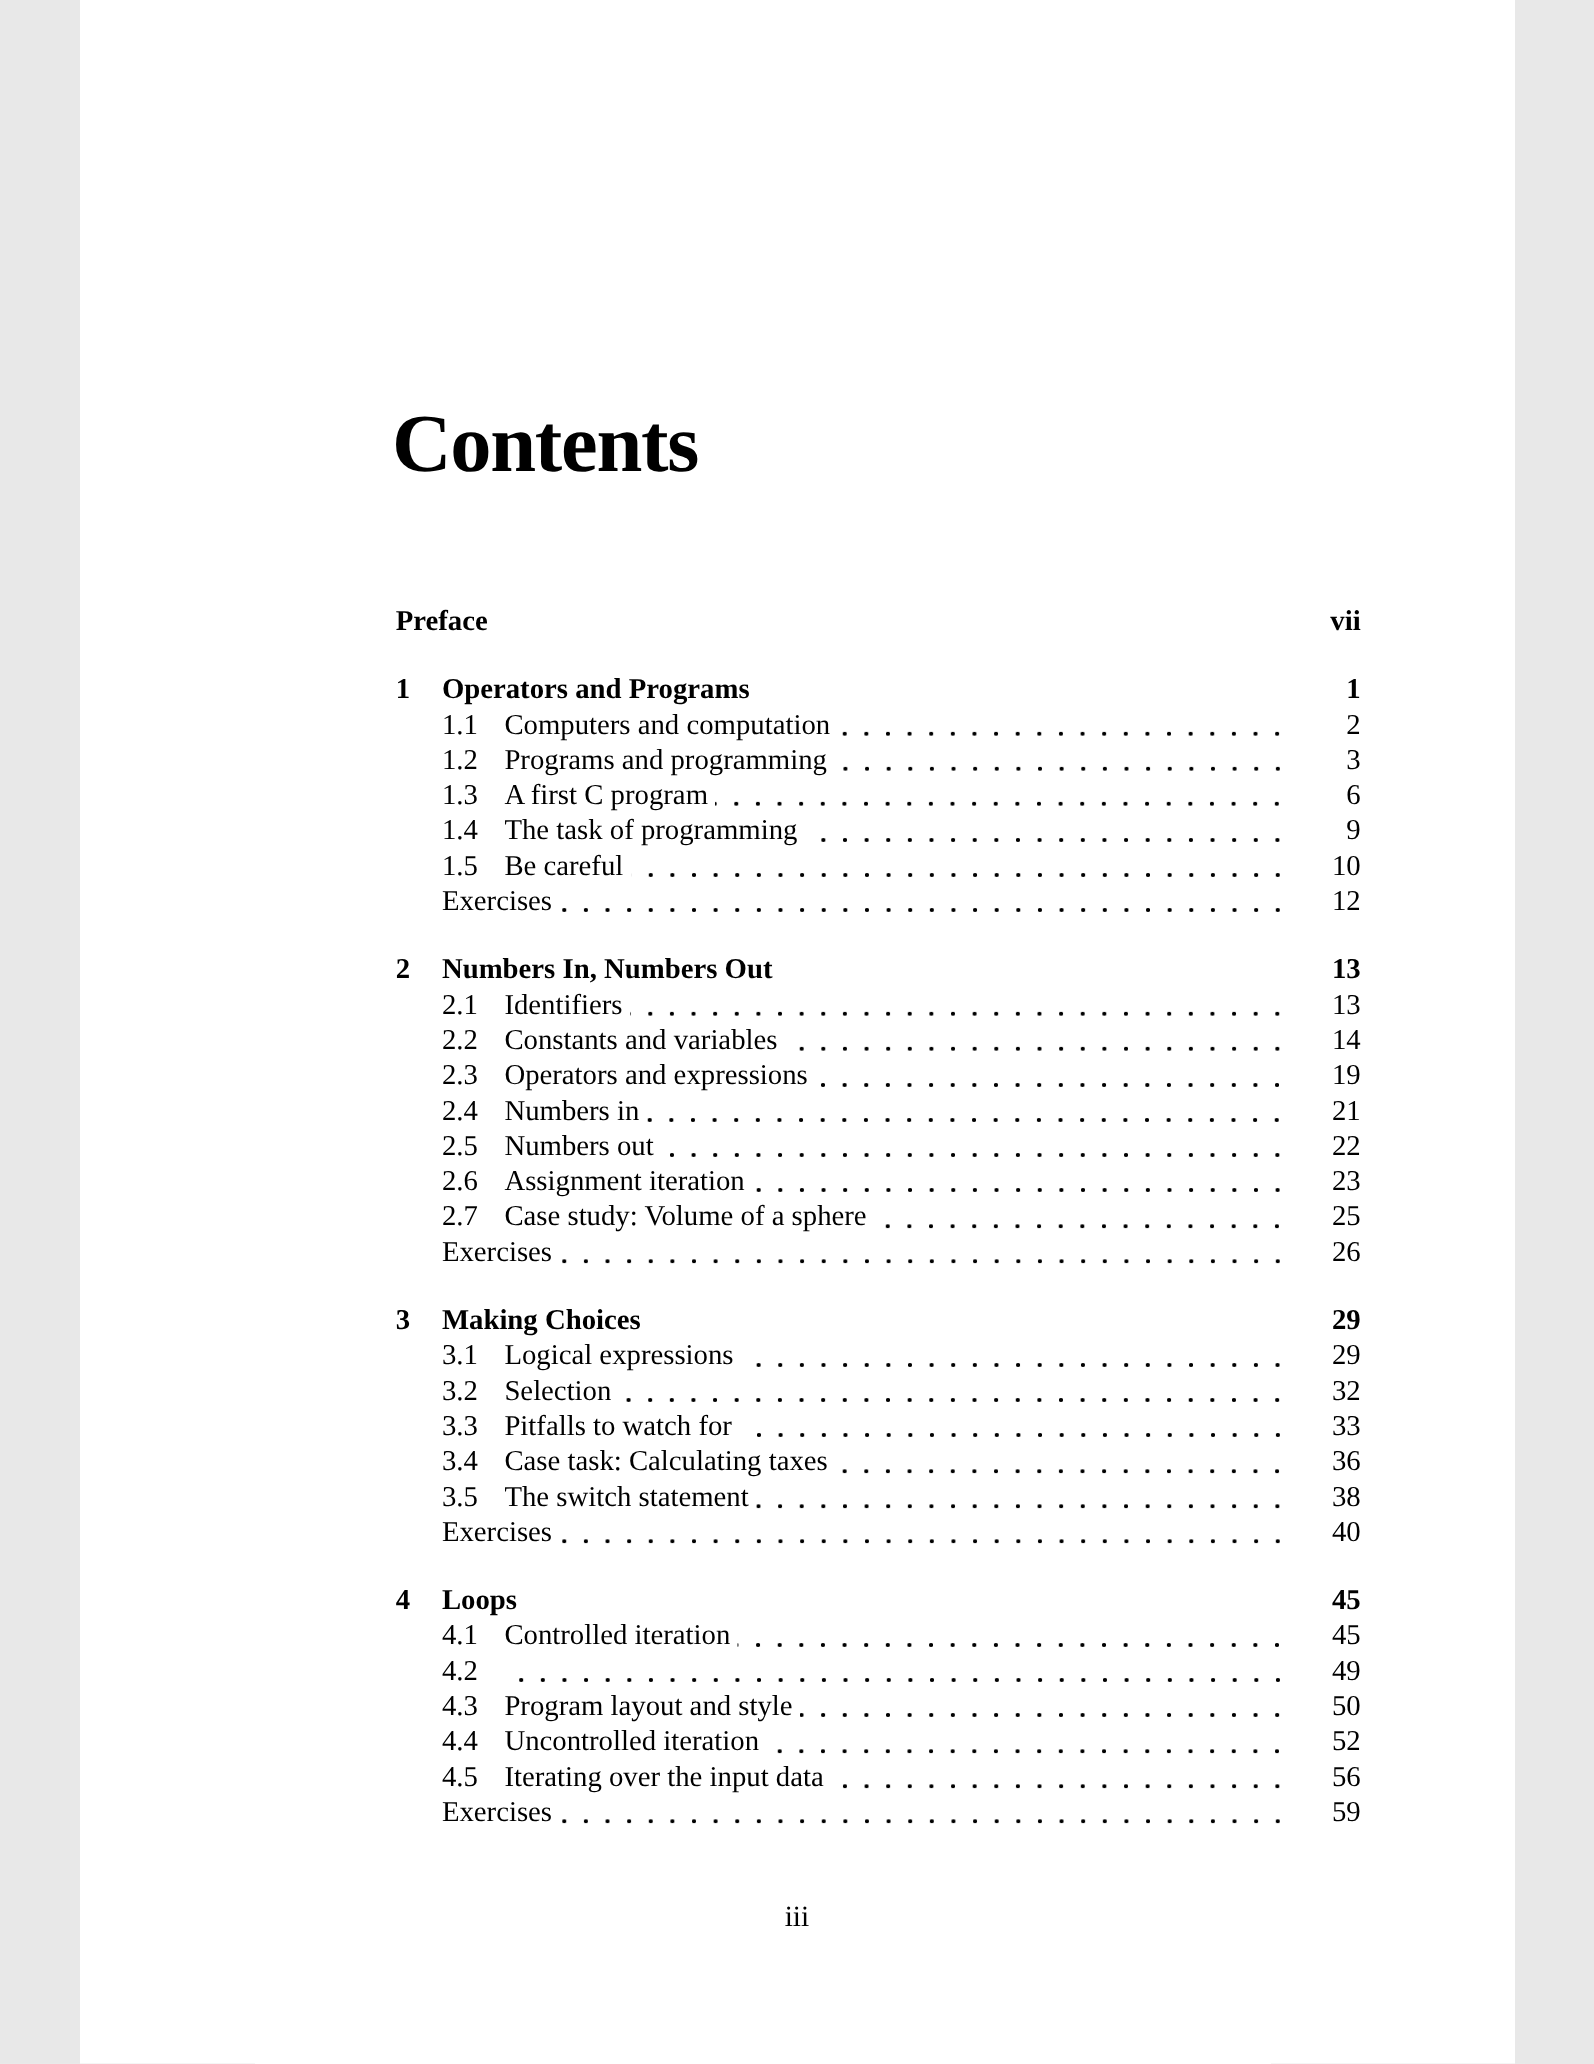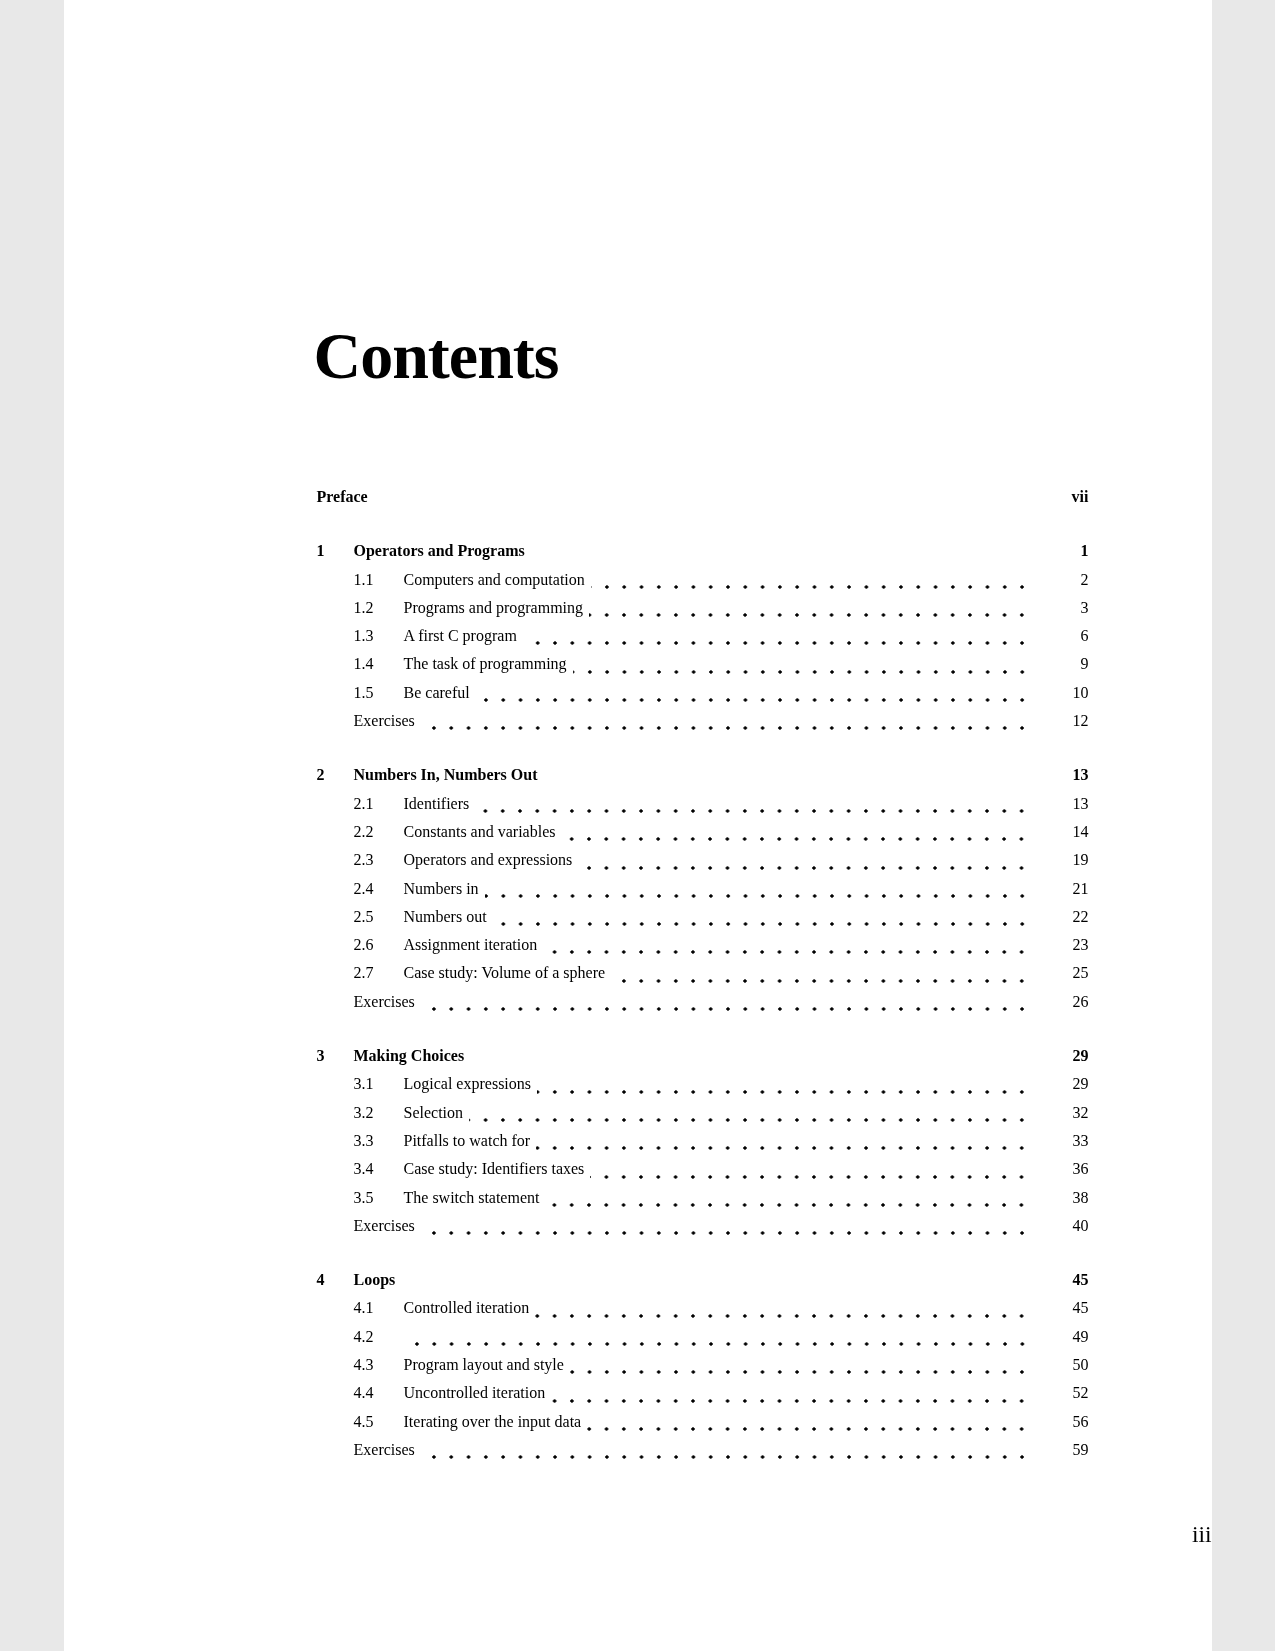--- a/index.html
+++ b/index.html
@@ -20,21 +20,21 @@
     top: 318px;
     font-size: 66px;
     font-weight: bold;
     letter-spacing: -1px;
   }
   .toc {
     position: absolute;
     left: 253px;
     top: 483px;
     width: 772px;
-    font-size: 16px;
+    font-size: 23px;
     line-height: 28.3px;
   }
   .row {
     display: flex;
     align-items: baseline;
     white-space: nowrap;
   }
   .chapter-block { margin-top: 26px; }
   .bold { font-weight: bold; }
   .cnum {
@@ -56,21 +56,21 @@
   .leader.blank { background-image: none; }
   .pg {
     flex: 0 0 46px;
     text-align: right;
   }
   .page-footer {
     position: absolute;
     left: 0;
     top: 1521px;
     width: 100%;
-    text-align: right;
+    text-align: center;
     font-size: 23.5px;
   }
 </style>
 </head>
 <body>
 
 <div class="page">
 
   <h1 class="doc-title">Contents</h1>
 
@@ -202,21 +202,21 @@
         <span class="pg">32</span>
       </div>
       <div class="row section-row">
         <span class="snum">3.3</span>
         <span class="stitle">Pitfalls to watch for</span>
         <span class="leader"></span>
         <span class="pg">33</span>
       </div>
       <div class="row section-row">
         <span class="snum">3.4</span>
-        <span class="stitle">Case study: Identifiers taxes</span>
+        <span class="stitle">Case task: Calculating taxes</span>
         <span class="leader"></span>
         <span class="pg">36</span>
       </div>
       <div class="row section-row">
         <span class="snum">3.5</span>
         <span class="stitle">The switch statement</span>
         <span class="leader"></span>
         <span class="pg">38</span>
       </div>
       <div class="row section-row">

